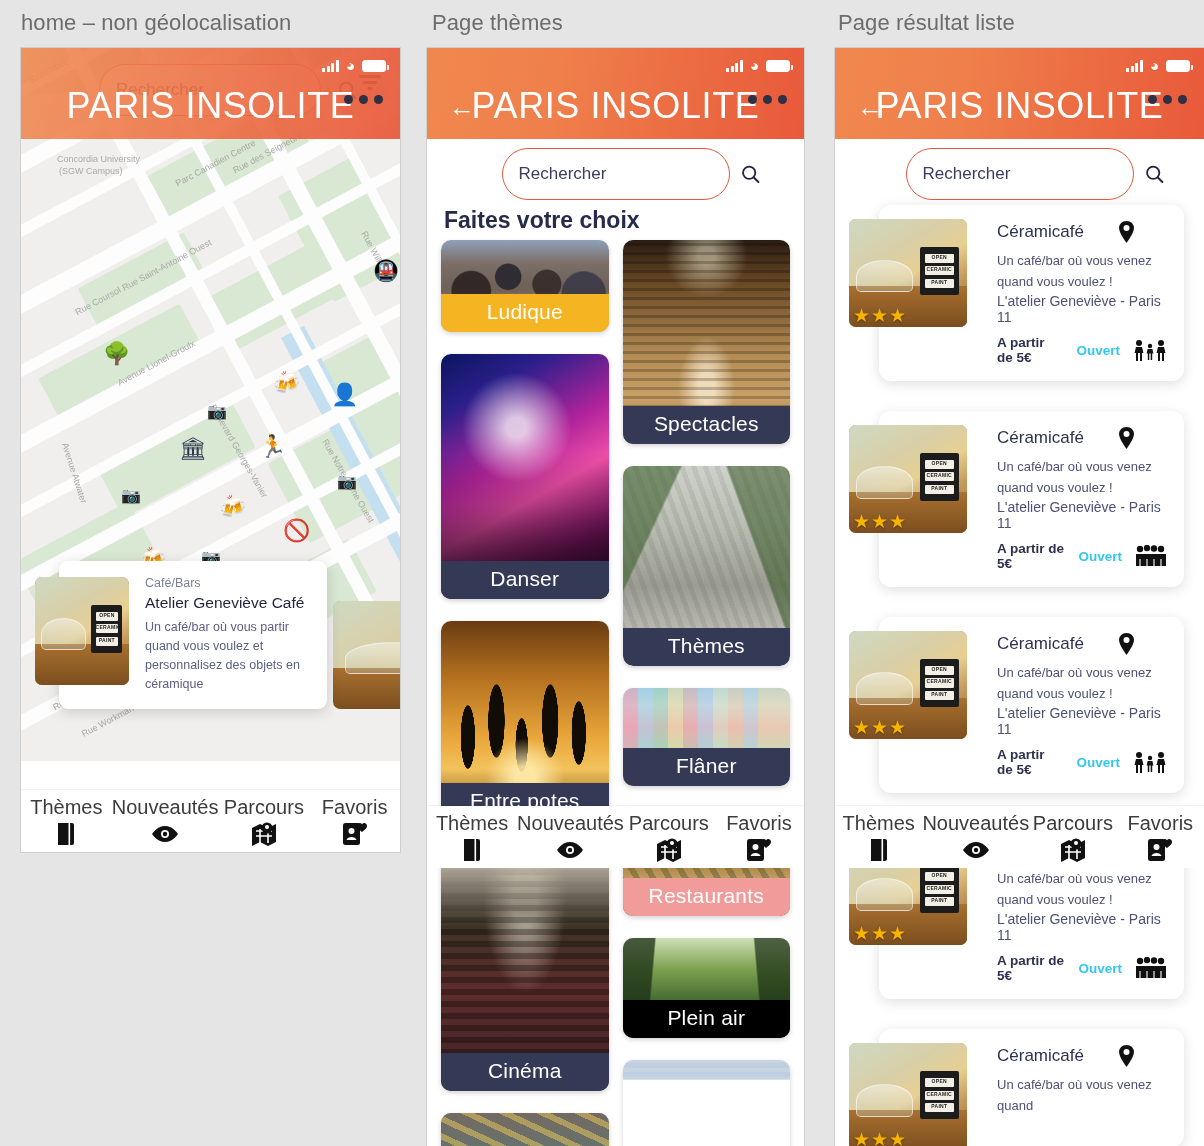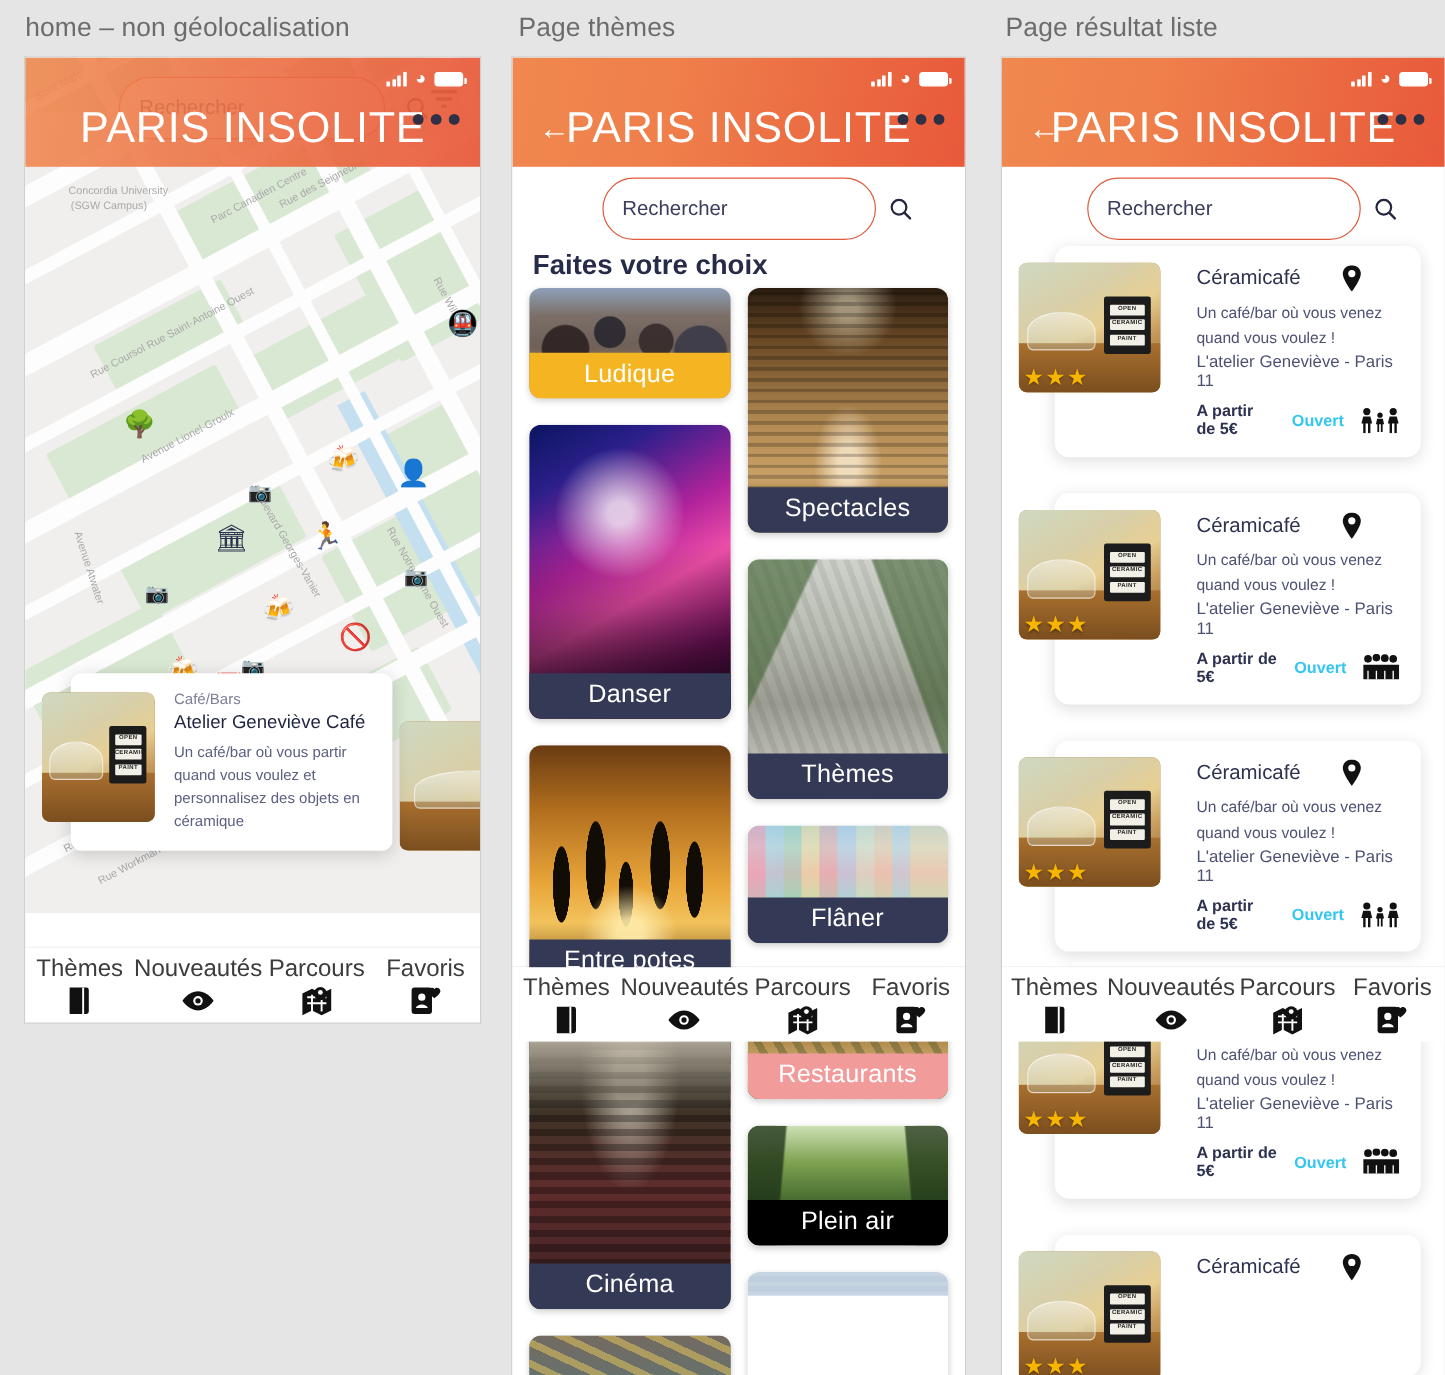--- a/index.html
+++ b/index.html
@@ -817,20 +817,21 @@
           </div>
           <div class="stars">★★★</div>
         </div>
         <div class="rrow1">
           <span class="rname">Céramicafé</span>
           <svg class="pin" viewBox="0 0 17 22">
               <path d="M8.5 0C4 0 1 3.2 1 7.1c0 5 7.5 14.9 7.5 14.9S16 12.1 16 7.1C16 3.2 13 0 8.5 0z" fill="#111"></path>
               <circle cx="8.5" cy="7" r="3" fill="#fff"></circle>
             </svg>
         </div>
+        <div class="rdesc">Un café/bar où vous venez quand</div>
       </div>
     </div>
 
     <div class="bottomnav">
       <div class="navitem">
         <span class="lbl">Thèmes</span>
         <span class="ico">
           <svg width="20" height="24" viewBox="0 0 20 24">
               <path d="M2 1h14a2 2 0 012 2v18a2 2 0 01-2 2H2z" fill="#111"></path>
               <rect x="12.5" y="1" width="1.6" height="22" fill="#fff"></rect>

